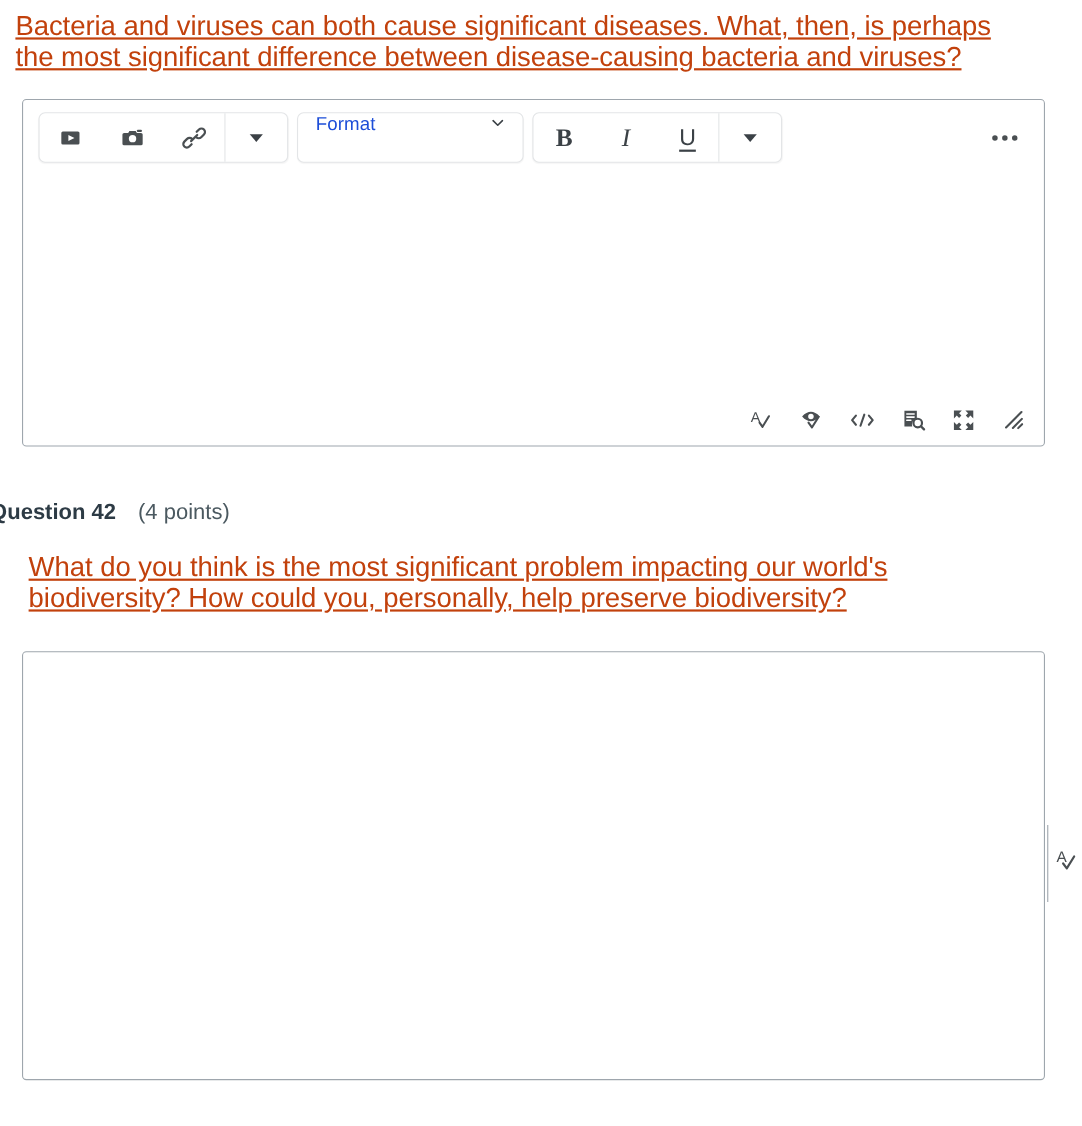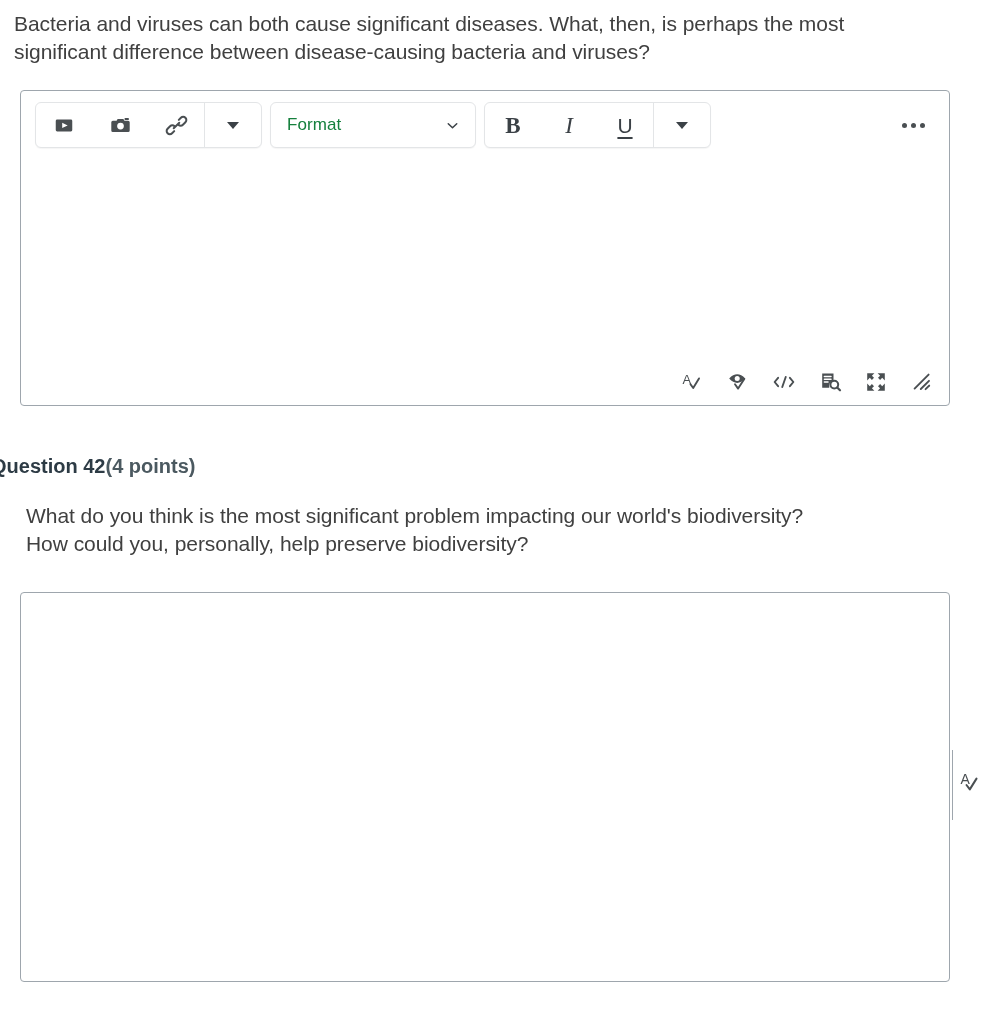--- a/index.html
+++ b/index.html
@@ -12,24 +12,25 @@
     height: 1024px;
     overflow: hidden;
     font-family: "Liberation Sans", sans-serif;
     color: #2d3b45;
     position: relative;
   }
 
   
   .prompt {
     position: absolute;
-    font-size: 21px;
+    font-size: 25px;
     line-height: 28px;
-    color: #404040;
+    color: #c2410c;
     letter-spacing: -0.05px;
+    text-decoration: underline;
   }
   #prompt-41 {
     left: 14px;
     top: 10px;
     width: 915px;
   }
   #prompt-42 {
     left: 26px;
     top: 502px;
     width: 800px;
@@ -42,23 +43,23 @@
     top: 453px;
     font-size: 20px;
     line-height: 26px;
     white-space: nowrap;
   }
   .question-header .q-label {
     font-weight: bold;
     color: #2d3b45;
   }
   .question-header .q-points {
-    font-weight: bold;
+    font-weight: normal;
     color: #4b5960;
-    margin-left: 0;
+    margin-left: 20px;
   }
 
   
   .rce {
     position: absolute;
     box-sizing: border-box;
     border: 1px solid #9ea6ad;
     border-radius: 4px;
     background: #ffffff;
   }
@@ -109,26 +110,26 @@
     color: #4a4f52;
   }
   .tb-sep {
     width: 1px;
     background: #e3e5e7;
     margin: 0;
     align-self: stretch;
   }
   .tb-select {
     display: flex;
-    align-items: center;
+    align-items: flex-start;
     justify-content: space-between;
     min-width: 174px;
     padding: 0 14px 0 16px;
     cursor: pointer;
-    color: #15803d;
+    color: #1d4ed8;
     font-size: 17px;
   }
   .tb-select .sel-label { letter-spacing: 0.1px; }
 
   .tb-text {
     font-size: 21px;
     line-height: 1;
     color: #3b4146;
   }
   .tb-bold { font-weight: bold; font-family: "Liberation Serif", serif; font-size: 23px; }

